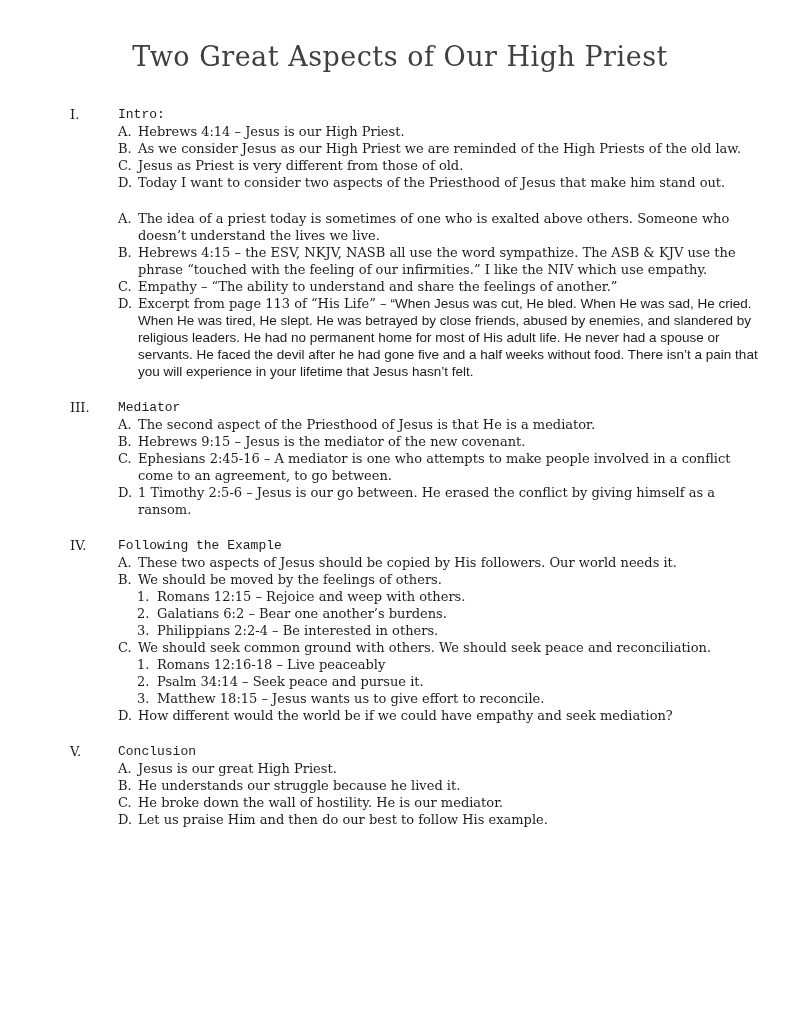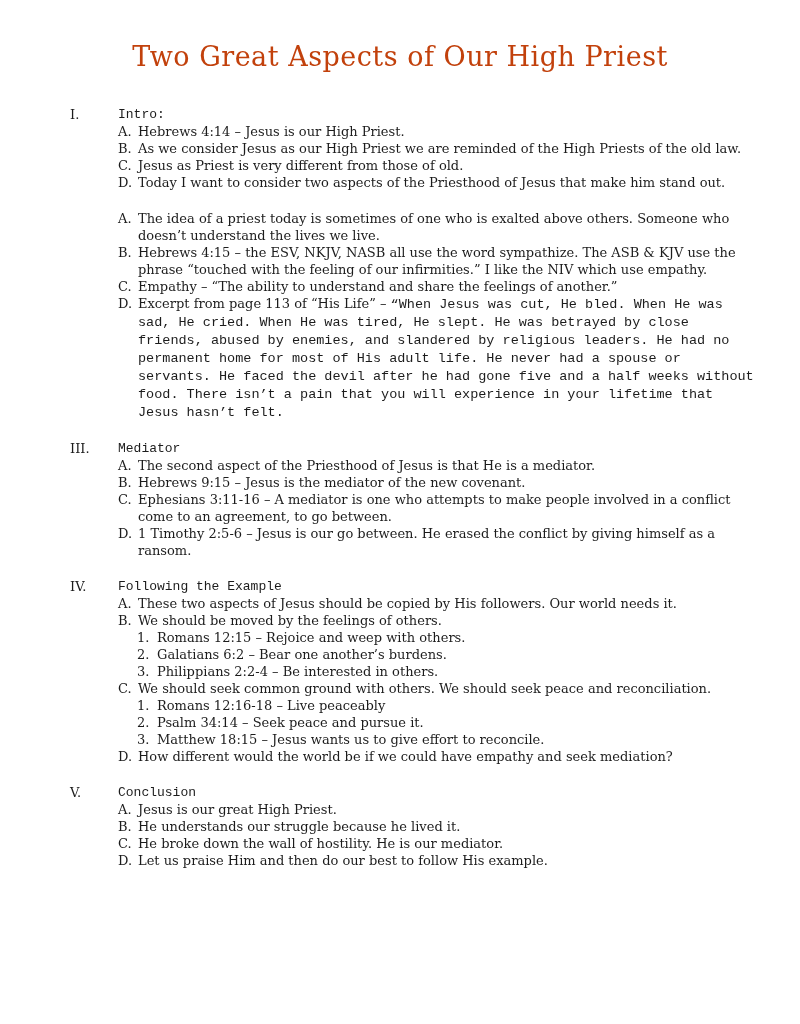--- a/index.html
+++ b/index.html
@@ -21,21 +21,21 @@
     box-sizing: border-box;
   }
   .title {
     margin: 0;
     padding-top: 40px;
     text-align: center;
     font-family: "DejaVu Serif", serif;
     font-size: 27px;
     font-weight: 400;
     line-height: 1.25;
-    color: #c2410c;
+    color: #404040;
     letter-spacing: 0.5px;
   }
   .outline {
     margin: 32px 42px 0 70px;
     font-size: 13px;
     line-height: 17px;
   }
   .section {
     margin-bottom: 19px;
   }
@@ -59,21 +59,21 @@
   .item .txt {
     flex: 1;
   }
   .sub .item {
     margin-left: 67px;
   }
   .sub .item .lbl {
     flex: 0 0 20px;
   }
   .sans {
-    font-family: Liberation Mono, monospace;
+    font-family: Liberation Sans, sans-serif;
     font-size: 13.5px;
   }
 </style>
 </head>
 <body>
 
 <div class="page">
   <h1 class="title">Two Great Aspects of Our High Priest</h1>
 
   <div class="outline">
@@ -128,21 +128,21 @@
       <div class="item">
         <span class="lbl">A.</span>
         <span class="txt">The second aspect of the Priesthood of Jesus is that He is a mediator.</span>
       </div>
       <div class="item">
         <span class="lbl">B.</span>
         <span class="txt">Hebrews 9:15 – Jesus is the mediator of the new covenant.</span>
       </div>
       <div class="item">
         <span class="lbl">C.</span>
-        <span class="txt">Ephesians 3:11-16 – A mediator is one who attempts to make people involved in a conflict come to an agreement, to go between.</span>
+        <span class="txt">Ephesians 2:45-16 – A mediator is one who attempts to make people involved in a conflict come to an agreement, to go between.</span>
       </div>
       <div class="item">
         <span class="lbl">D.</span>
         <span class="txt">1 Timothy 2:5-6 – Jesus is our go between. He erased the conflict by giving himself as a ransom.</span>
       </div>
     </div>
 
     <div class="section">
       <div class="sec-head">
         <span class="numeral">IV.</span>

